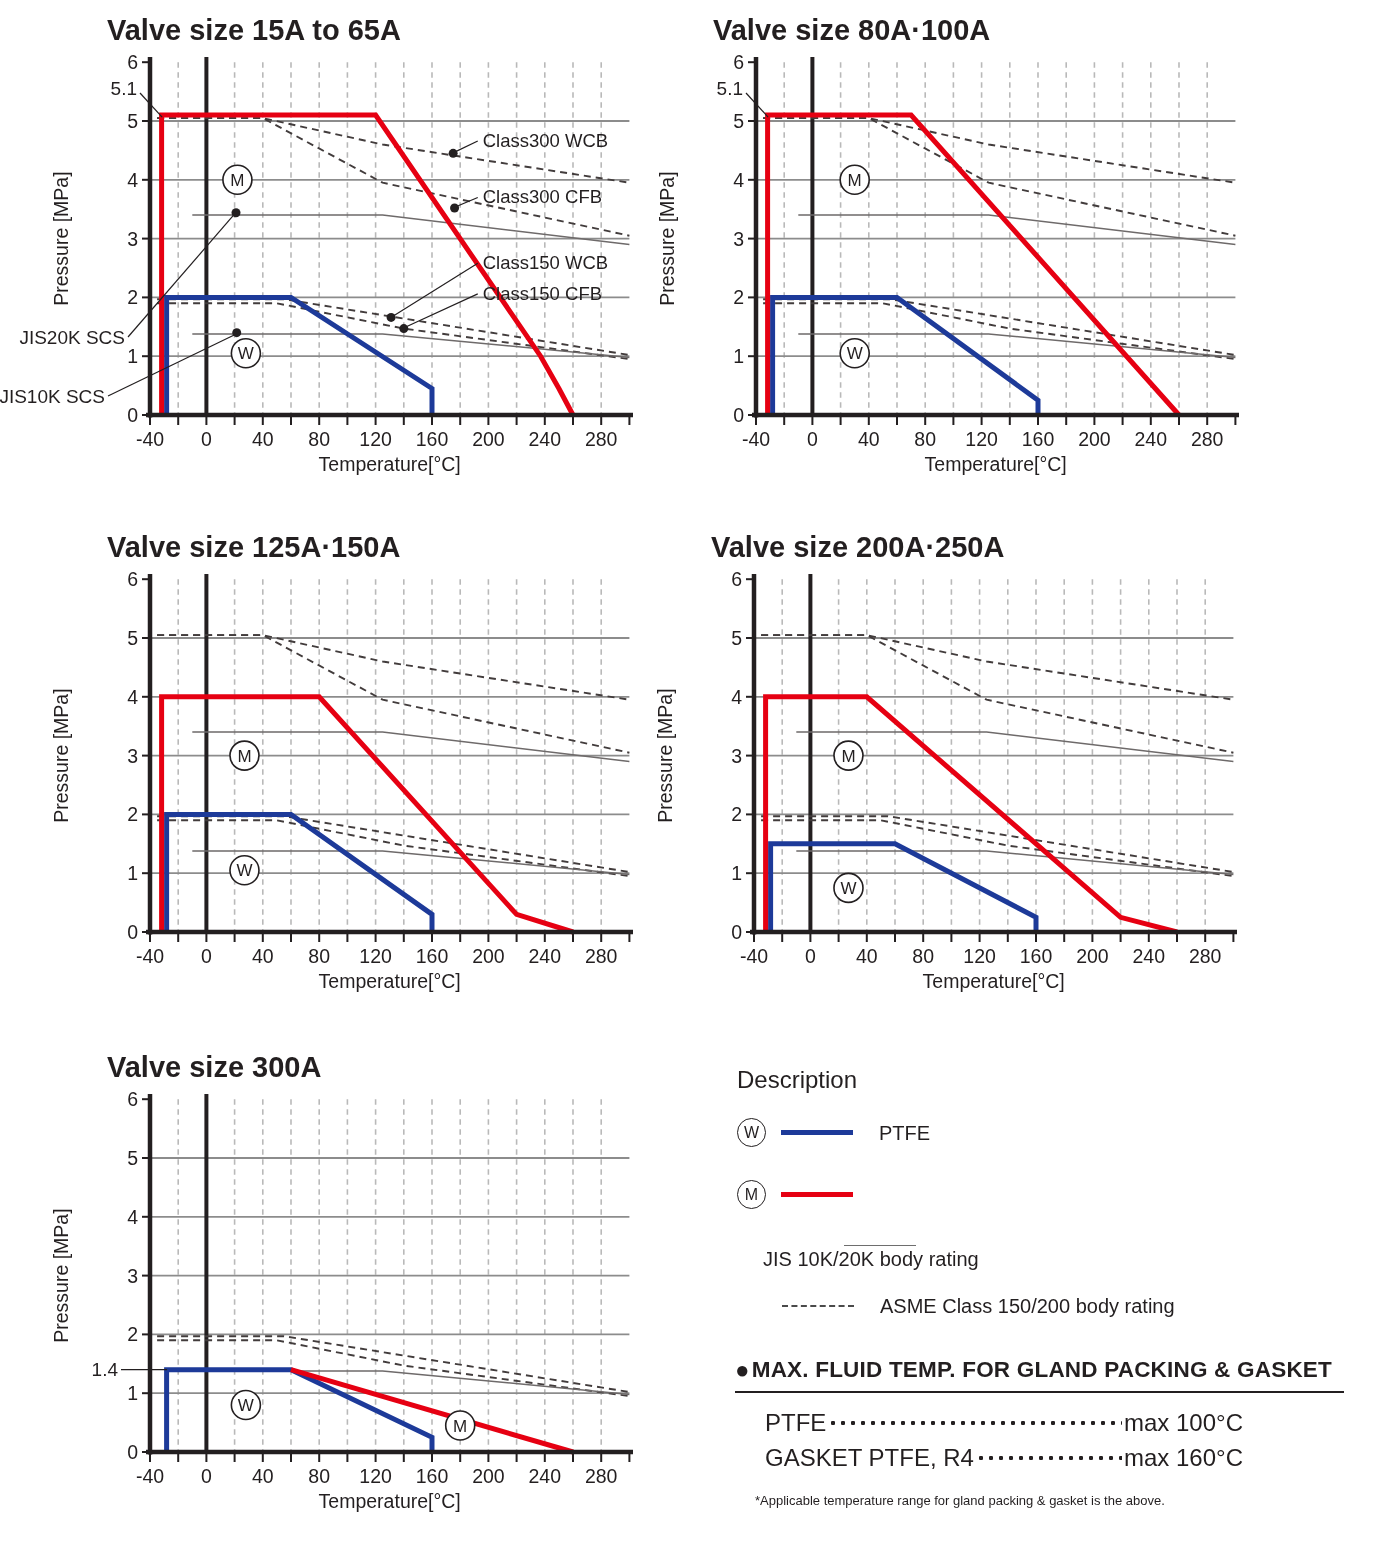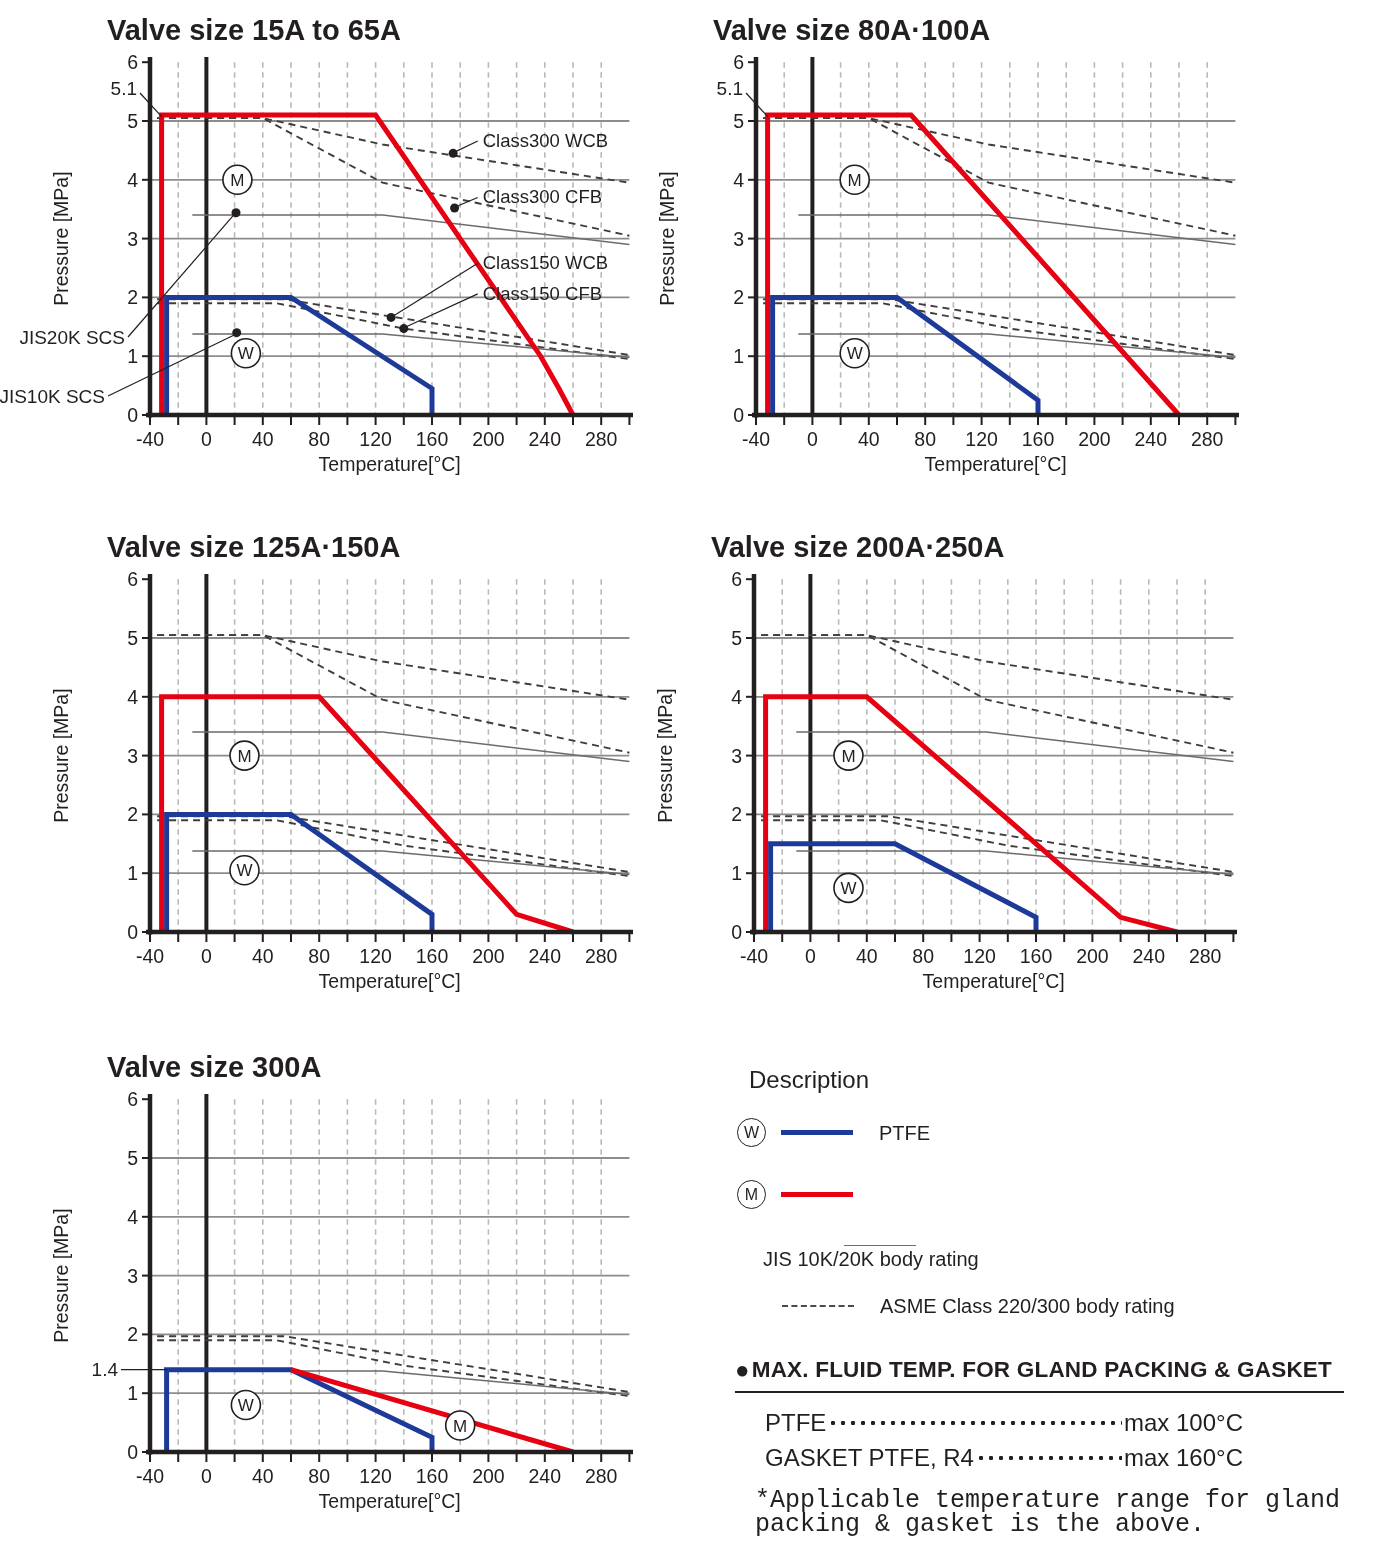--- a/index.html
+++ b/index.html
@@ -1,42 +1,42 @@
 <!DOCTYPE html>
 <html style="--red: #e60012; --blue: #1d3a99;"><head>
 <meta charset="utf-8">
 <style>
   html,body{margin:0;padding:0;background:#ffffff;}
   body{font-family:"Liberation Sans","DejaVu Sans",sans-serif;color:#231f20;}
   #stage{position:relative;width:1344px;height:1544px;background:#fff;overflow:hidden;}
   #charts-svg{position:absolute;left:0;top:0;}
   
   .legend{position:absolute;left:737px;top:1062px;width:600px;height:290px;}
-  .legend-title{position:absolute;left:12px;top:4px;font-size:24px;color:#231f20;}
+  .legend-title{position:absolute;left:0;top:4px;font-size:24px;color:#231f20;}
   .lg-row{position:absolute;left:0;display:flex;align-items:center;}
   .lg-circle{width:27px;height:27px;border:1.8px solid #231f20;border-radius:50%;
     display:flex;align-items:center;justify-content:center;font-size:16px;color:#231f20;
     background:#fff;flex:0 0 auto;}
   .lg-line{width:72px;height:0;margin-left:15px;flex:0 0 auto;}
   .lg-line.blue{border-top:5px solid var(--blue);}
   .lg-line.red{border-top:5px solid var(--red);}
   .lg-line.solid{border-top:1.6px solid #6e6e6e;margin-left:45px;}
   .lg-line.dashed{border-top:2px dashed #4a4a4a;margin-left:45px;}
   .lg-label{margin-left:26px;font-size:20px;line-height:26px;white-space:nowrap;}
   
   .maxblock{position:absolute;left:735px;top:1356px;width:645px;}
   .max-heading{display:flex;align-items:center;font-size:22.5px;font-weight:bold;
     letter-spacing:0.2px;border-bottom:2.5px solid #231f20;padding-bottom:7px;white-space:nowrap;}
   .max-bullet{font-size:24px;margin-right:2px;}
   .max-rows{margin:12px 0 0 30px;width:478px;}
   .max-row{display:flex;align-items:baseline;font-size:24px;line-height:35px;}
   .max-row .dots{flex:1;height:10px;margin:0 2px;align-self:center;
     background-image:radial-gradient(circle,#231f20 2px,rgba(0,0,0,0) 2.4px);
     background-size:10px 10px;background-position:0 center;background-repeat:repeat-x;}
-  .max-note{margin:14px 0 0 20px;font-size:25px;line-height:24px;color:#231f20;font-family:Liberation Mono, monospace;}
+  .max-note{margin:14px 0 0 20px;font-size:13px;line-height:24px;color:#231f20;}
   .max-note .n2{padding-left:7px;}
 </style>
 </head>
 <body>
 
 <div id="stage">
 
   <svg id="charts-svg" width="1400" height="1544" viewBox="0 0 1400 1544">
       <g transform="translate(0,0)">
         <text x="107" y="40" font-size="29" fill="#231f20" font-family="&quot;Liberation Sans&quot;,&quot;DejaVu Sans&quot;,sans-serif" font-weight="bold" dn="chart-title">Valve size 15A to 65A</text>
@@ -538,21 +538,21 @@
       <div class="lg-line red"></div>
     </div>
 
     <div class="lg-row" style="top:183px;flex-direction:column;">
       <div class="lg-line solid"></div>
       <div class="lg-label">JIS 10K/20K body rating</div>
     </div>
 
     <div class="lg-row" style="top:231px;">
       <div class="lg-line dashed"></div>
-      <div class="lg-label">ASME Class 220/300 body rating</div>
+      <div class="lg-label">ASME Class 150/200 body rating</div>
     </div>
   </div>
 
   <div class="maxblock">
     <div class="max-heading">
       <span class="max-bullet">●</span>
       <span>MAX. FLUID TEMP. FOR GLAND PACKING &amp; GASKET</span>
     </div>
     <div class="max-rows">
       <div class="max-row">

